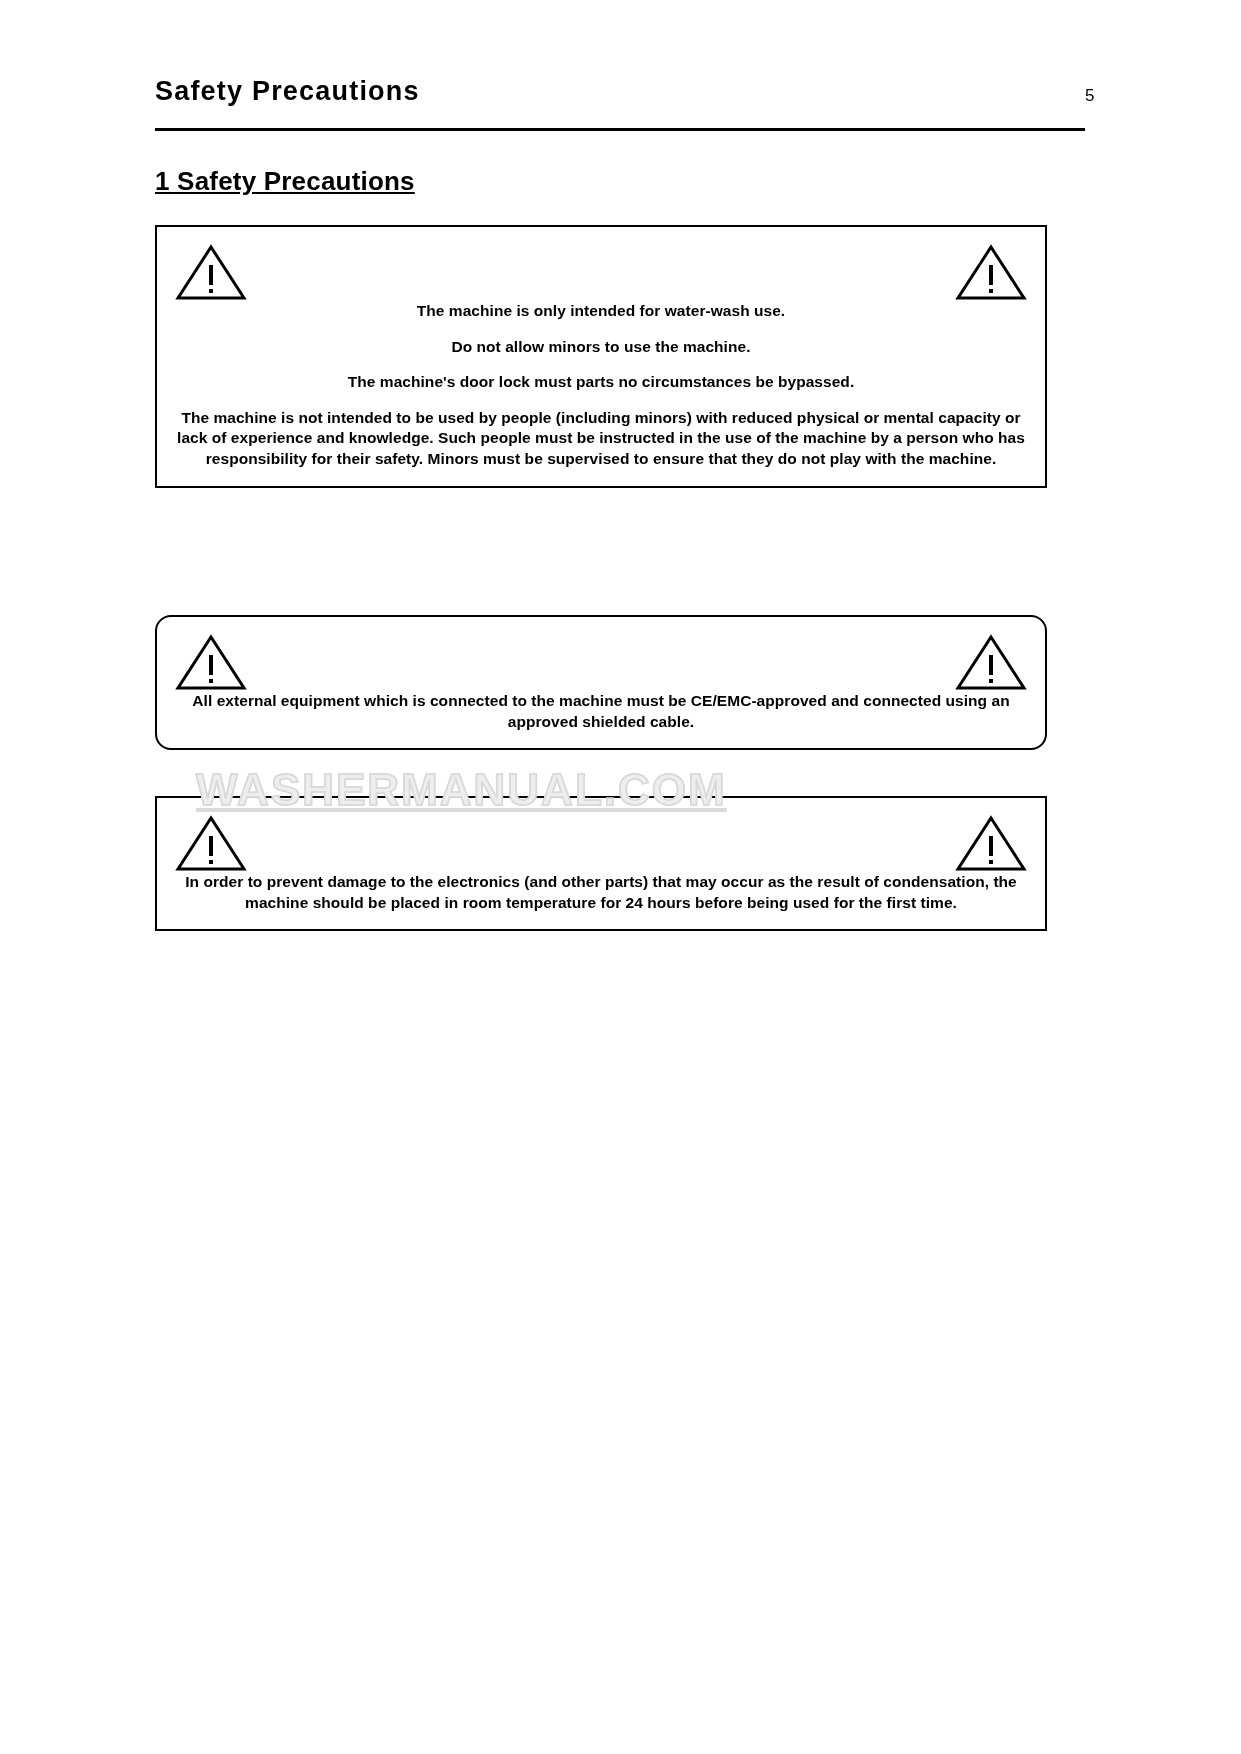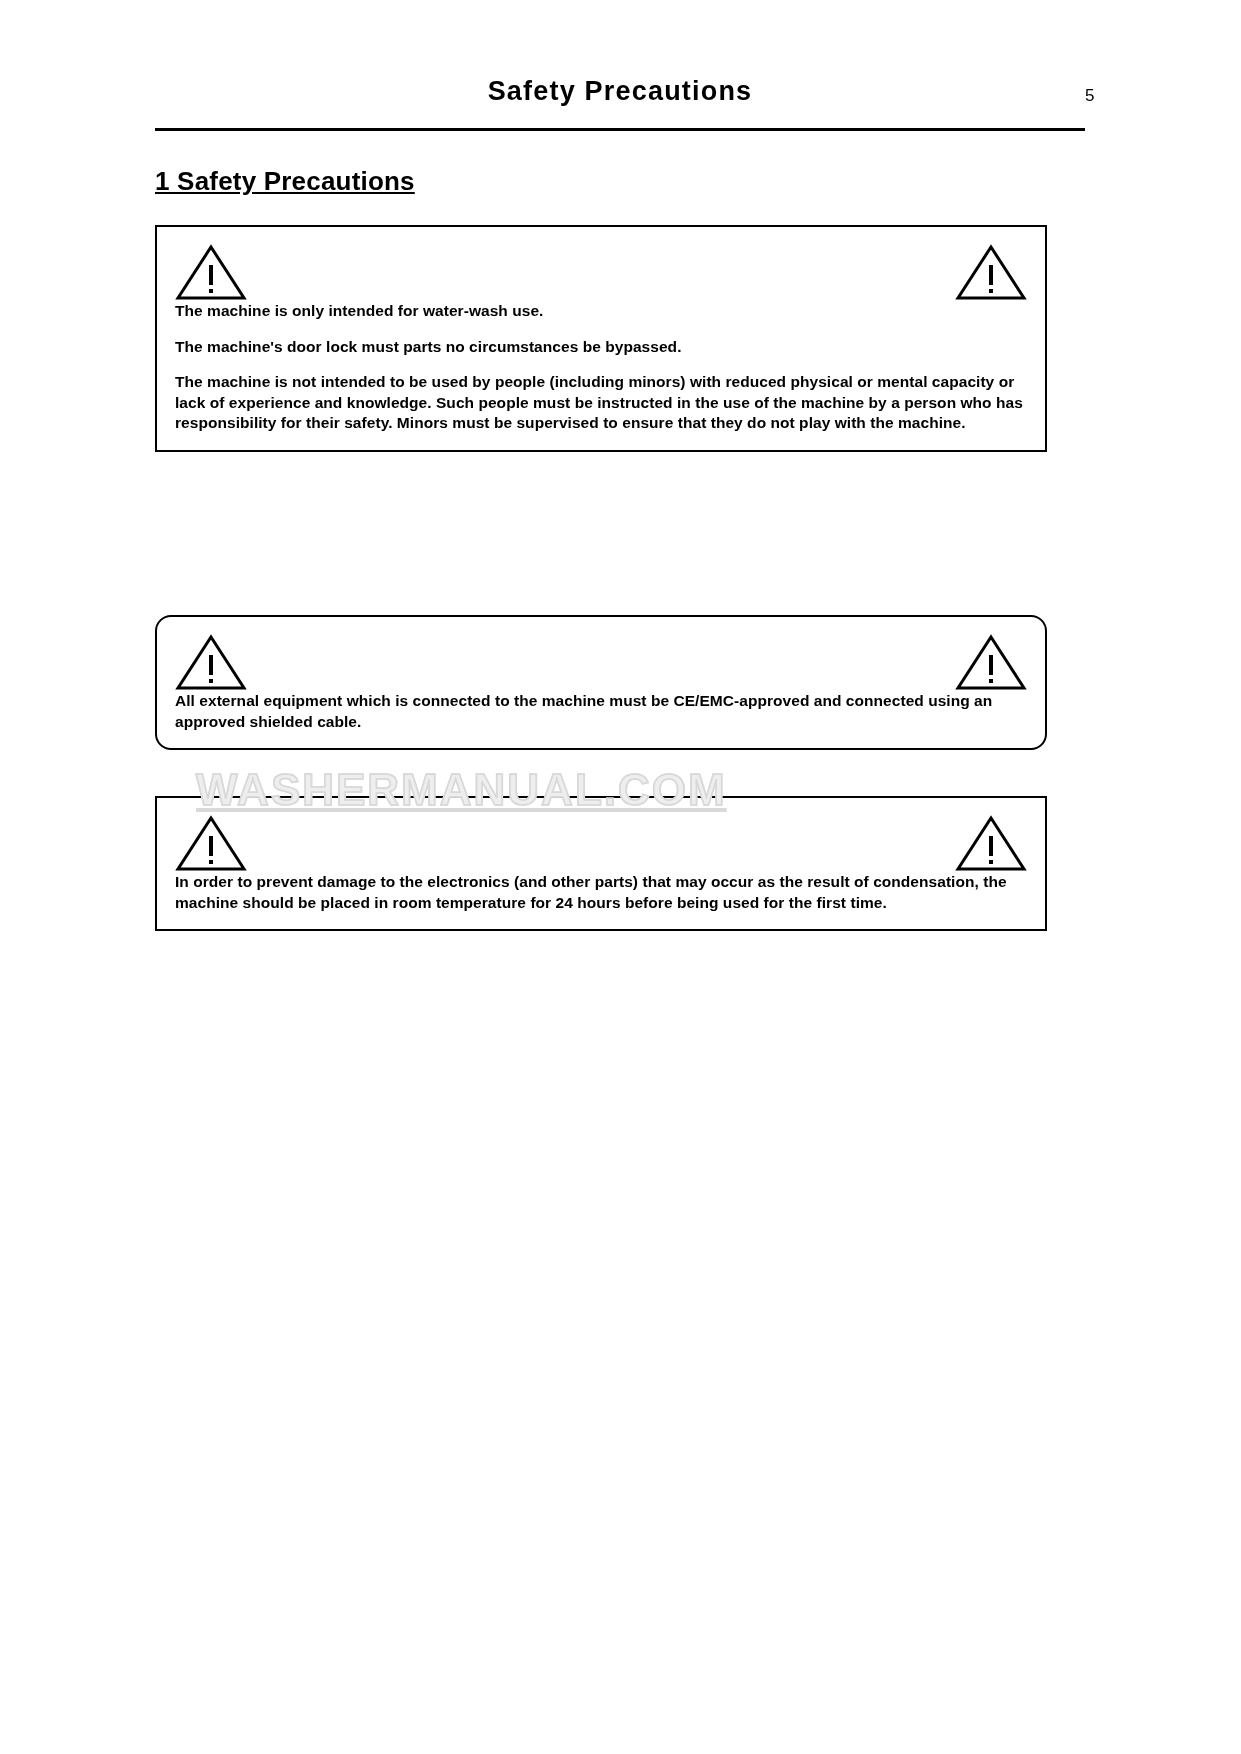--- a/index.html
+++ b/index.html
@@ -23,21 +23,20 @@
     position: absolute;
     left: 155px;
     top: 0;
     width: 930px;
   }
   .header-title {
     position: absolute;
     left: 0;
     top: 76px;
     width: 930px;
-    text-align: center;
     font-size: 27px;
     font-weight: bold;
     letter-spacing: 1.2px;
   }
   .header-pageno {
     position: absolute;
     left: 930px;
     top: 86px;
     width: 70px;
     text-align: left;
@@ -63,20 +62,21 @@
     text-decoration: underline;
   }
   
   .warn-box {
     position: absolute;
     left: 0;
     width: 888px;
     border: 2px solid #000000;
     background: transparent;
     padding: 0;
+    text-align: center;
   }
   .warn-box .tri-row {
     position: relative;
     height: 74px;
   }
   .tri {
     position: absolute;
     top: 16px;
     width: 72px;
     height: 58px;
@@ -137,20 +137,21 @@
           <rect x="34" y="46" width="4" height="4" fill="#000"></rect>
         </svg>
         <svg class="tri right" viewBox="0 0 72 58">
           <polygon points="36,4 69,55 3,55" fill="none" stroke="#000" stroke-width="3"></polygon>
           <rect x="34" y="22" width="4" height="20" fill="#000"></rect>
           <rect x="34" y="46" width="4" height="4" fill="#000"></rect>
         </svg>
       </div>
       <div class="warn-text">
         <p>The machine is only intended for water-wash use.</p>
+        <p>Do not allow minors to use the machine.</p>
         <p>The machine's door lock must parts no circumstances be bypassed.</p>
         <p>The machine is not intended to be used by people (including minors) with reduced physical or mental capacity or lack of experience and knowledge. Such people must be instructed in the use of the machine by a person who has responsibility for their safety. Minors must be supervised to ensure that they do not play with the machine.</p>
       </div>
     </div>
 
     <div class="warn-box" style="top:615px;border-radius:16px;">
       <div class="tri-row">
         <svg class="tri left" viewBox="0 0 72 58">
           <polygon points="36,4 69,55 3,55" fill="none" stroke="#000" stroke-width="3"></polygon>
           <rect x="34" y="22" width="4" height="20" fill="#000"></rect>

